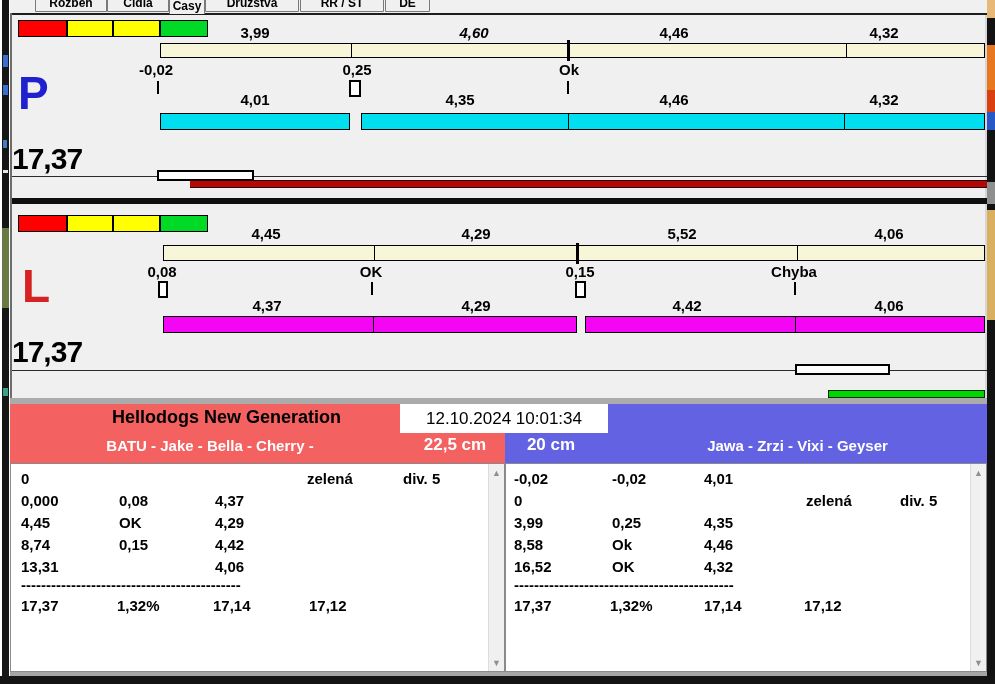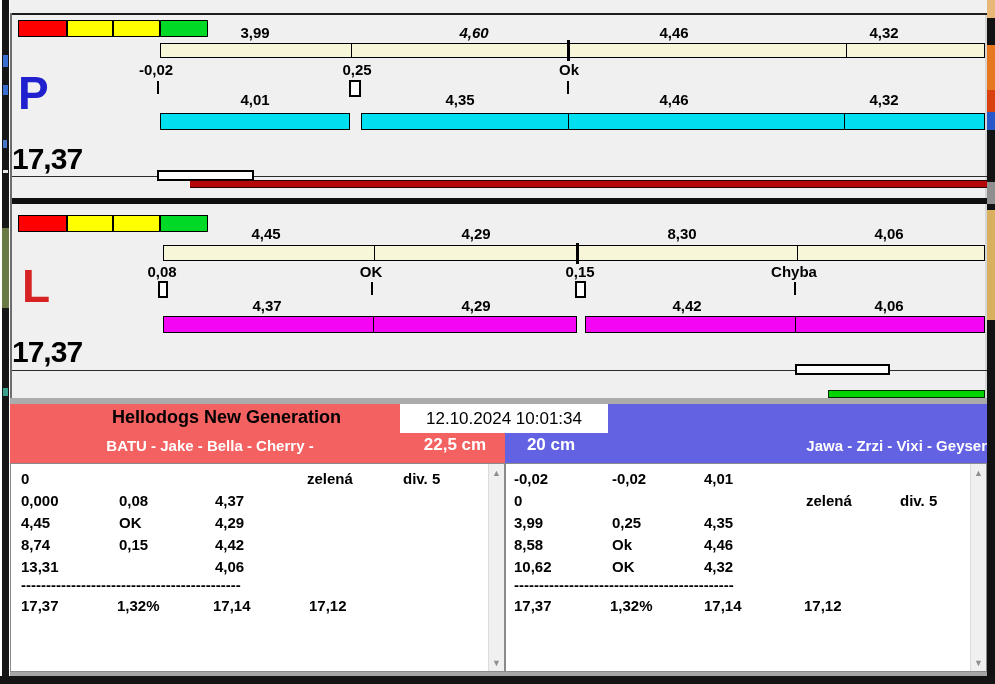--- a/index.html
+++ b/index.html
@@ -76,20 +76,40 @@
     <div class="frag" style="left:0;top:0;width:8px;height:18px;background:#E8B878;"></div>
     <div class="frag" style="left:0;top:45px;width:8px;height:45px;background:#E87820;"></div>
     <div class="frag" style="left:0;top:90px;width:8px;height:22px;background:#D84010;"></div>
     <div class="frag" style="left:0;top:112px;width:8px;height:18px;background:#2858C8;"></div>
     <div class="frag" style="left:0;top:182px;width:8px;height:22px;background:#8f8f8f;"></div>
     <div class="frag" style="left:0;top:210px;width:8px;height:110px;background:#D8B060;"></div>
   </div>
   <div class="abs win-border-l"></div>
   <div class="abs win-border-r"></div>
 
+  <div class="abs tabbar">
+    <div class="tab" style="left:23px;width:72px;">
+        <span>Rozbeh</span>
+      </div>
+    <div class="tab" style="left:95px;width:62px;">
+        <span>Čidla</span>
+      </div>
+    <div class="tab sel" style="left:157px;width:36px;">
+        <span>Časy</span>
+      </div>
+    <div class="tab" style="left:193px;width:94px;">
+        <span>Družstva</span>
+      </div>
+    <div class="tab" style="left:288px;width:84px;">
+        <span>RR / ST</span>
+      </div>
+    <div class="tab" style="left:373px;width:45px;">
+        <span>DE</span>
+      </div>
+  </div>
 
   <div>
     <div class="abs ptop"></div>
 
     <div class="light" style="left:18px;top:20px;width:49px;background:#FF0000;"></div>
     <div class="light" style="left:67px;top:20px;width:46px;background:#FFFF00;"></div>
     <div class="light" style="left:113px;top:20px;width:47px;background:#FFFF00;"></div>
     <div class="light" style="left:160px;top:20px;width:48px;background:#00D926;"></div>
 
     <div class="lbl" style="left:215px;top:24px;width:80px;">3,99</div>
@@ -131,21 +151,21 @@
   <div class="abs lane-div"></div>
 
   <div>
     <div class="light" style="left:18px;top:215px;width:49px;background:#FF0000;"></div>
     <div class="light" style="left:67px;top:215px;width:46px;background:#FFFF00;"></div>
     <div class="light" style="left:113px;top:215px;width:47px;background:#FFFF00;"></div>
     <div class="light" style="left:160px;top:215px;width:48px;background:#00D926;"></div>
 
     <div class="lbl" style="left:226px;top:225px;width:80px;">4,45</div>
     <div class="lbl" style="left:436px;top:225px;width:80px;">4,29</div>
-    <div class="lbl" style="left:642px;top:225px;width:80px;">8,30</div>
+    <div class="lbl" style="left:642px;top:225px;width:80px;">5,52</div>
     <div class="lbl" style="left:849px;top:225px;width:80px;">4,06</div>
 
     <div class="ruler" style="left:163px;top:245px;width:822px;height:16px;">
       <div class="rdiv" style="left:210px;height:16px;"></div>
       <div class="rdiv" style="left:633px;height:16px;"></div>
       <div class="rmark" style="left:412px;top:-3px;height:21px;"></div>
     </div>
 
     <div class="lbl" style="left:138px;top:263px;width:48px;">0,08</div>
     <div class="lbl" style="left:347px;top:263px;width:48px;">OK</div>
@@ -176,21 +196,21 @@
 
   <div class="abs graystrip"></div>
 
   <div class="hdr hdr-red">
     <div class="team-title" style="left:0;width:395px;">Hellodogs New Generation</div>
     <div class="team-dogs" style="left:0;width:400px;">BATU - Jake - Bella - Cherry -</div>
     <div class="team-height" style="left:395px;width:100px;">22,5 cm</div>
   </div>
   <div class="hdr hdr-blue">
     <div class="team-height" style="left:0;width:92px;">20 cm</div>
-    <div class="team-dogs" style="left:103px;width:379px;text-align:right;">Jawa - Zrzi - Vixi - Geyser</div>
+    <div class="team-dogs" style="left:103px;width:379px;">Jawa - Zrzi - Vixi - Geyser</div>
   </div>
   <div class="abs datebox">
     <span>12.10.2024 10:01:34</span>
   </div>
 
   <div class="table tbl-l">
     <div class="tcell" style="left:10px;top:6px;">0</div>
     <div class="tcell" style="left:296px;top:6px;">zelená</div>
     <div class="tcell" style="left:392px;top:6px;">div. 5</div>
 
@@ -232,21 +252,21 @@
     <div class="tcell" style="left:394px;top:28px;">div. 5</div>
 
     <div class="tcell" style="left:8px;top:50px;">3,99</div>
     <div class="tcell" style="left:106px;top:50px;">0,25</div>
     <div class="tcell" style="left:198px;top:50px;">4,35</div>
 
     <div class="tcell" style="left:8px;top:72px;">8,58</div>
     <div class="tcell" style="left:106px;top:72px;">Ok</div>
     <div class="tcell" style="left:198px;top:72px;">4,46</div>
 
-    <div class="tcell" style="left:8px;top:94px;">10,62</div>
+    <div class="tcell" style="left:8px;top:94px;">16,52</div>
     <div class="tcell" style="left:106px;top:94px;">OK</div>
     <div class="tcell" style="left:198px;top:94px;">4,32</div>
 
     <div class="tcell" style="left:8px;top:112px;">--------------------------------------------</div>
 
     <div class="tcell" style="left:8px;top:133px;">17,37</div>
     <div class="tcell" style="left:104px;top:133px;">1,32%</div>
     <div class="tcell" style="left:198px;top:133px;">17,14</div>
     <div class="tcell" style="left:298px;top:133px;">17,12</div>
 

